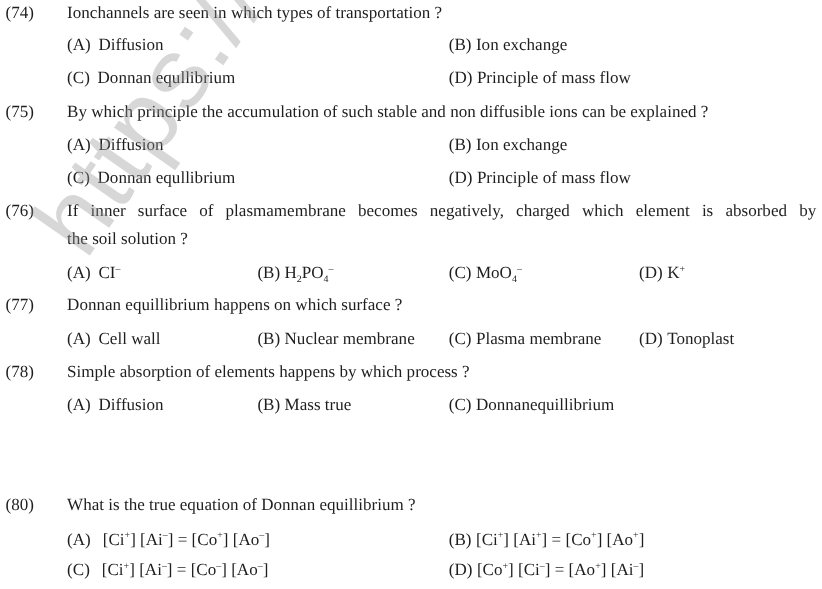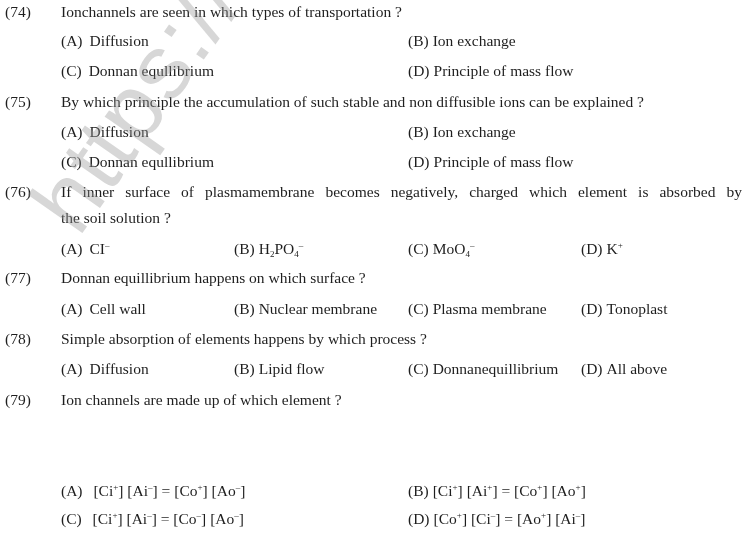--- a/index.html
+++ b/index.html
@@ -126,30 +126,29 @@
     <span class="opt c3"><span class="lbl tight">(C)</span><span>Plasma membrane</span></span>
     <span class="opt c4"><span class="lbl tight">(D)</span><span>Tonoplast</span></span>
   </div>
 
   <div class="row" style="top:328px">
     <span class="qnum">(78)</span>
     <span class="qtext">Simple absorption of elements happens by which process ?</span>
   </div>
   <div class="row" style="top:358px">
     <span class="opt c1"><span class="lbl">(A)</span><span>Diffusion</span></span>
-    <span class="opt c2"><span class="lbl tight">(B)</span><span>Lipid flow</span></span>
+    <span class="opt c2"><span class="lbl tight">(B)</span><span>Mass true</span></span>
     <span class="opt c3"><span class="lbl tight">(C)</span><span>Donnanequillibrium</span></span>
-    <span class="opt c4"><span class="lbl tight">(D)</span><span>All above</span></span>
   </div>
 
-  <div class="row" style="top:389px">
-    <span class="qnum">(79)</span>
-    <span class="qtext">Ion channels are made up of which element ?</span>
+
+  <div class="row" style="top:449px">
+    <span class="qnum">(80)</span>
+    <span class="qtext">What is the true equation of Donnan equillibrium ?</span>
   </div>
-
   <div class="row" style="top:480px">
     <span class="opt c1 eq"><span class="lbl">(A)</span> <span><span>[</span><span>Ci</span><sup>+</sup><span>] </span></span><span><span>[</span><span>Ai</span><sup>–</sup><span>]</span></span><span> = </span><span><span>[</span><span>Co</span><sup>+</sup><span>] </span></span><span><span>[</span><span>Ao</span><sup>–</sup><span>]</span></span></span>
     <span class="opt c3 eq"><span class="lbl tight">(B)</span><span><span>[</span><span>Ci</span><sup>+</sup><span>] </span></span><span><span>[</span><span>Ai</span><sup>+</sup><span>]</span></span><span> = </span><span><span>[</span><span>Co</span><sup>+</sup><span>] </span></span><span><span>[</span><span>Ao</span><sup>+</sup><span>]</span></span></span>
   </div>
   <div class="row" style="top:508px">
     <span class="opt c3 eq"><span class="lbl tight">(D)</span><span><span>[</span><span>Co</span><sup>+</sup><span>] </span></span><span><span>[</span><span>Ci</span><sup>–</sup><span>]</span></span><span> = </span><span><span>[</span><span>Ao</span><sup>+</sup><span>] </span></span><span><span>[</span><span>Ai</span><sup>–</sup><span>]</span></span></span>
     <span class="opt c1 eq"><span class="lbl">(C)</span> <span><span>[</span><span>Ci</span><sup>+</sup><span>] </span></span><span><span>[</span><span>Ai</span><sup>–</sup><span>]</span></span><span> = </span><span><span>[</span><span>Co</span><sup>–</sup><span>] </span></span><span><span>[</span><span>Ao</span><sup>–</sup><span>]</span></span></span>
   </div>
 
   <div class="watermark">https://www.stu</div>

